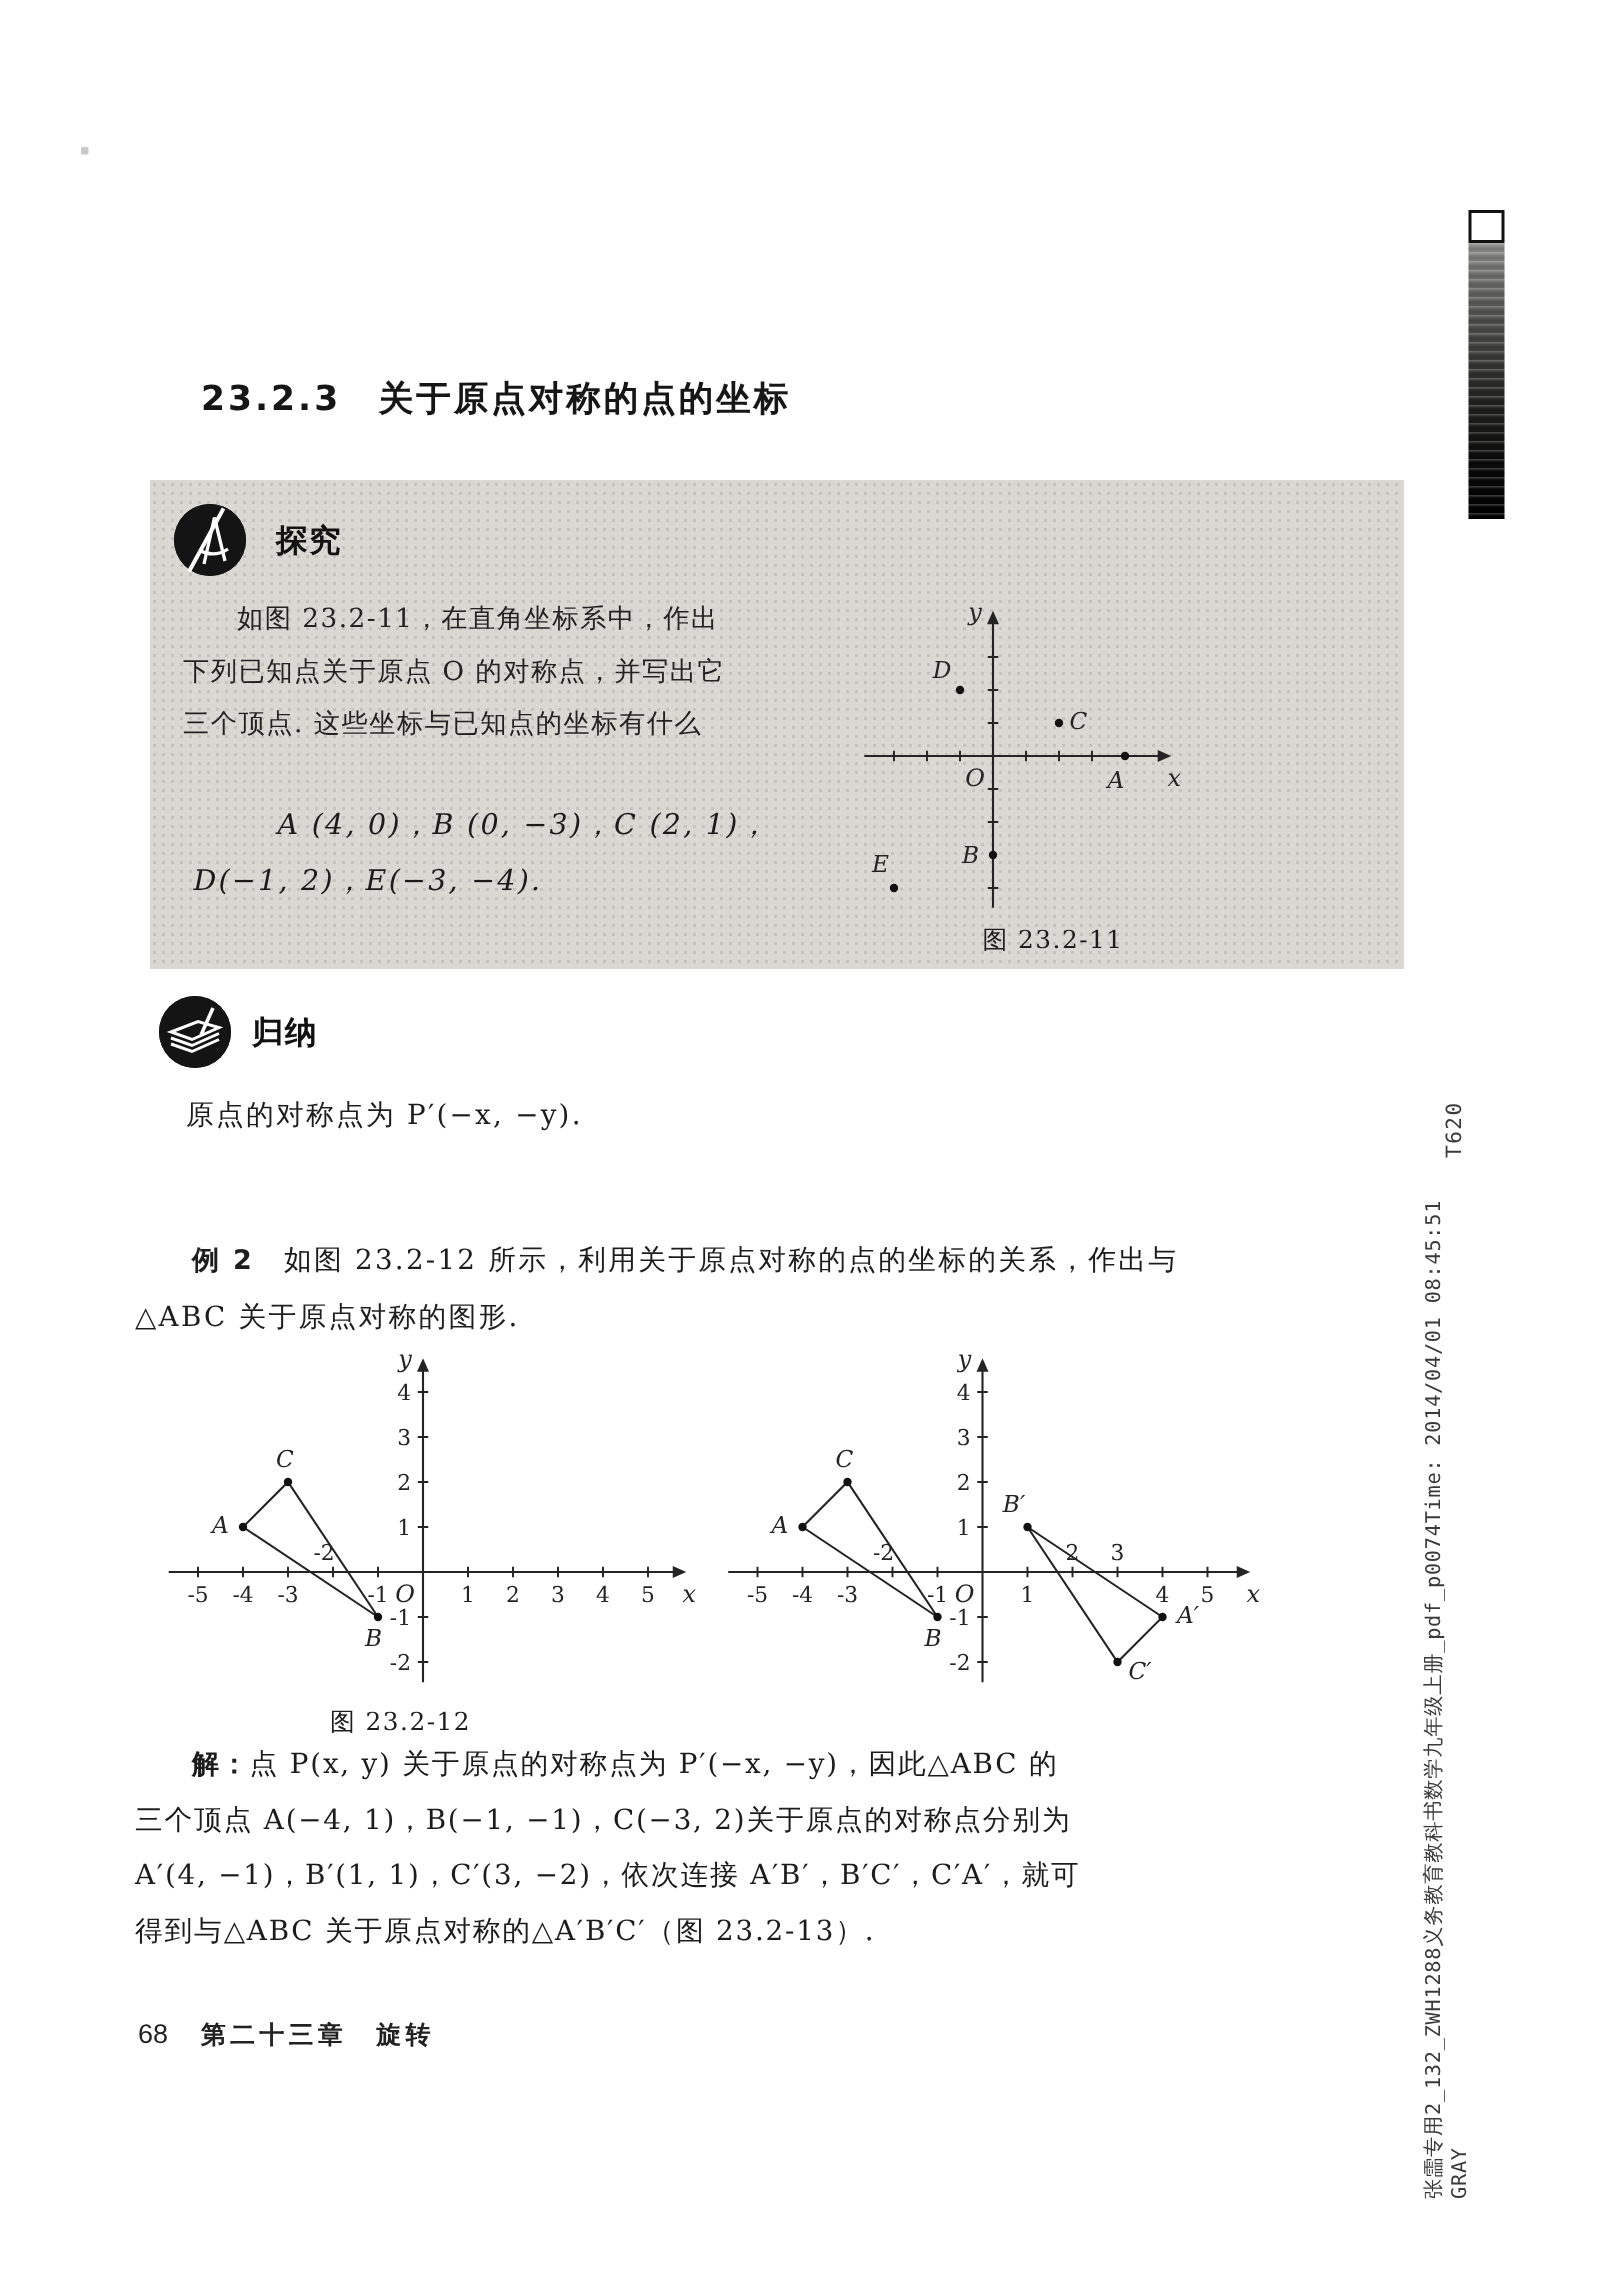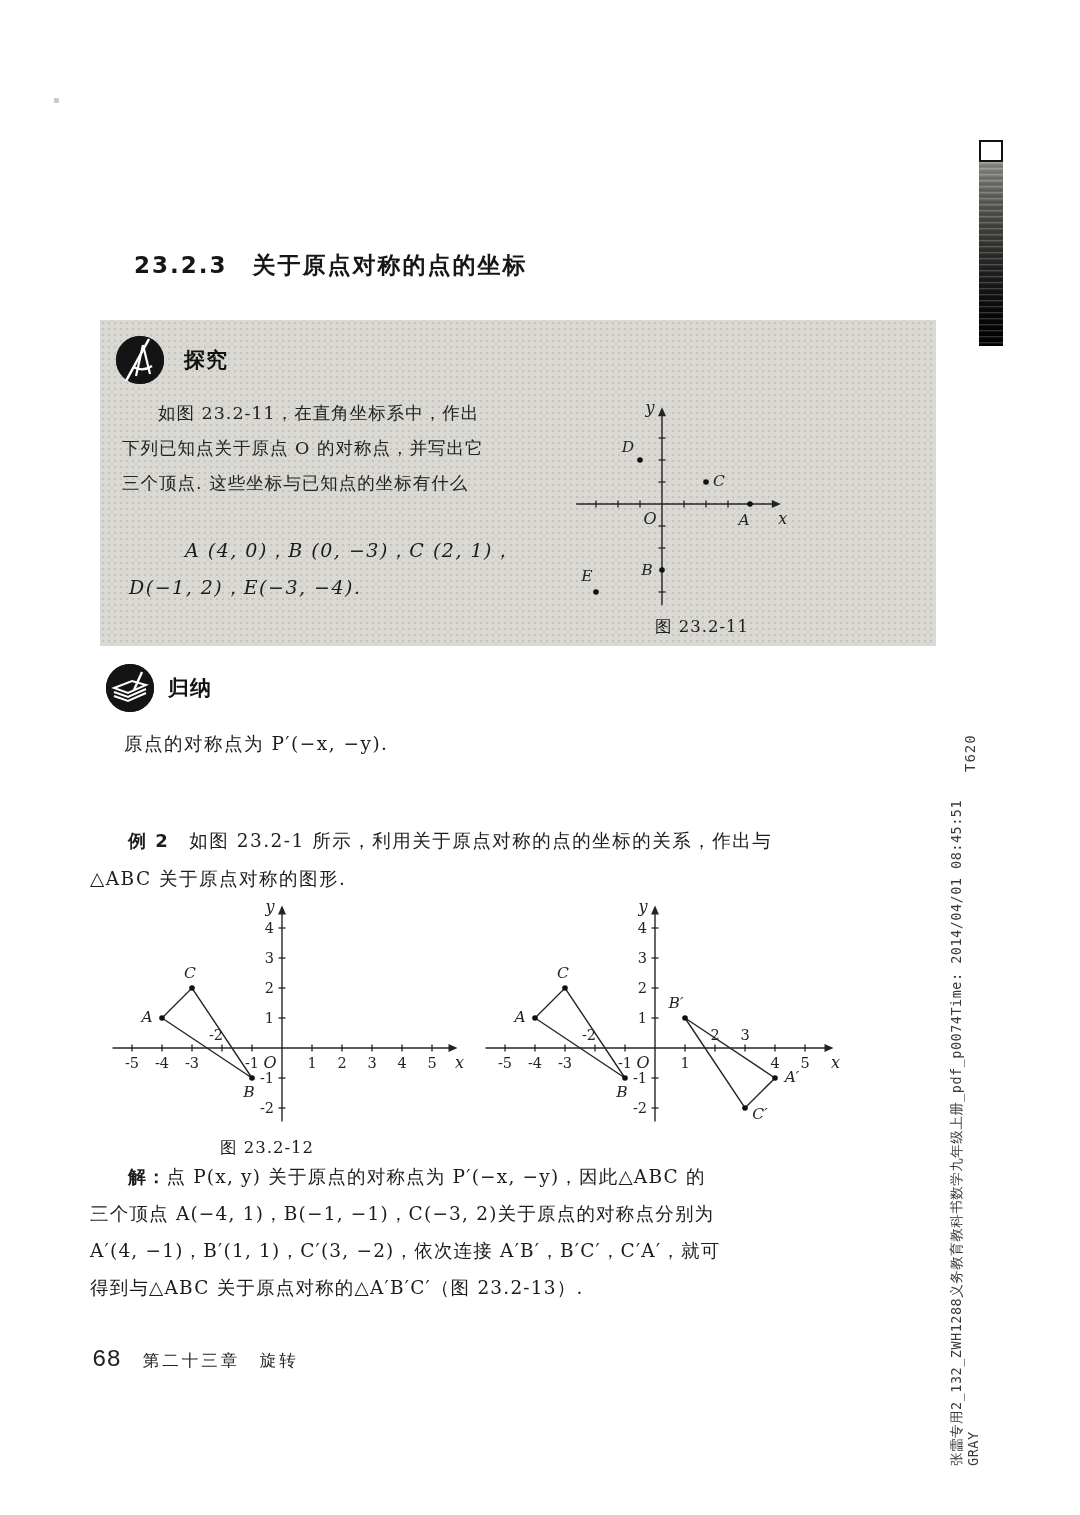--- a/index.html
+++ b/index.html
@@ -46,22 +46,22 @@
   .example-text{left:90px;top:822px;width:850px;font-family:"DejaVu Serif",serif;
     font-size:18.5px;line-height:38px;letter-spacing:1.5px;color:#1d1d1d;}
   .example-text .line.indent{text-indent:38px;}
   .blabel{font-weight:bold;font-family:"DejaVu Sans",sans-serif;font-size:18px;}
   
   .solution-text{left:90px;top:1158px;width:852px;font-family:"DejaVu Serif",serif;
     font-size:18.5px;line-height:37px;letter-spacing:1.2px;color:#1c1c1c;}
   .solution-text .line.indent{text-indent:38px;}
   
   .footer{left:92px;top:1346px;display:flex;align-items:baseline;gap:22px;}
-  .footer .pageno{font-size:24px;font-family:Liberation Mono, monospace;color:#222;}
-  .footer .chapter{font-size:16.5px;font-weight:normal;letter-spacing:3px;color:#222;}
+  .footer .pageno{font-size:18px;font-family:Liberation Sans, sans-serif;color:#222;}
+  .footer .chapter{font-size:16.5px;font-weight:bold;letter-spacing:3px;color:#222;}
   
   .calib{left:979px;top:140px;width:24px;height:206px;}
   .calib .white-box{width:20px;height:18px;border:2px solid #111;background:#fff;}
   .calib .grad{width:24px;height:184px;
     background-image:
       repeating-linear-gradient(180deg, rgba(255,255,255,0.25) 0px, rgba(255,255,255,0) 2px, rgba(0,0,0,0.15) 4px, rgba(255,255,255,0) 6px),
       linear-gradient(180deg,#8f8f8b 0%,#70706c 12%,#4c4c49 30%,#262624 55%,#0a0a0a 80%,#000 100%);}
   .vtext{font-family:"DejaVu Sans Mono",monospace;color:#3a3a3a;transform-origin:top left;transform:rotate(-90deg);white-space:nowrap;}
   .t620{left:962px;top:772px;font-size:14px;letter-spacing:1px;}
   .watermark{left:948px;top:1466px;font-size:13.5px;line-height:17px;letter-spacing:0.5px;}
@@ -143,21 +143,21 @@
       <line x1="36" y1="8" x2="28" y2="26" stroke="#fff" stroke-width="2.4"></line>
     </svg>
   </span>
   <span class="box-head-label">归纳</span>
 </div>
 <div class="abs summary-text">
   <div class="line">原点的对称点为 P′(−x, −y).</div>
 </div>
 
 <div class="abs example-text">
-  <div class="line indent"><span class="blabel">例 2</span><span>　如图 23.2-1 所示，利用关于原点对称的点的坐标的关系，作出与</span></div>
+  <div class="line indent"><span class="blabel">例 2</span><span>　如图 23.2-12 所示，利用关于原点对称的点的坐标的关系，作出与</span></div>
   <div class="line">△ABC 关于原点对称的图形.</div>
 </div>
 
 <div class="abs figwrap fig12">
   <svg width="392" height="240">
       <line x1="28.5" y1="155" x2="365.5" y2="155" stroke="#242424" stroke-width="1.4"></line>
       <polygon points="373.5,155 364.5,151 364.5,159" fill="#242424"></polygon>
       <line x1="198" y1="228.5" x2="198" y2="20.5" stroke="#242424" stroke-width="1.4"></line>
       <polygon points="198,12.5 194,21.5 202,21.5" fill="#242424"></polygon>
       <text x="375.5" y="175" text-anchor="middle" fill="#242424" font-size="16" font-family="&quot;DejaVu Serif&quot;, serif" font-style="italic">x</text>

